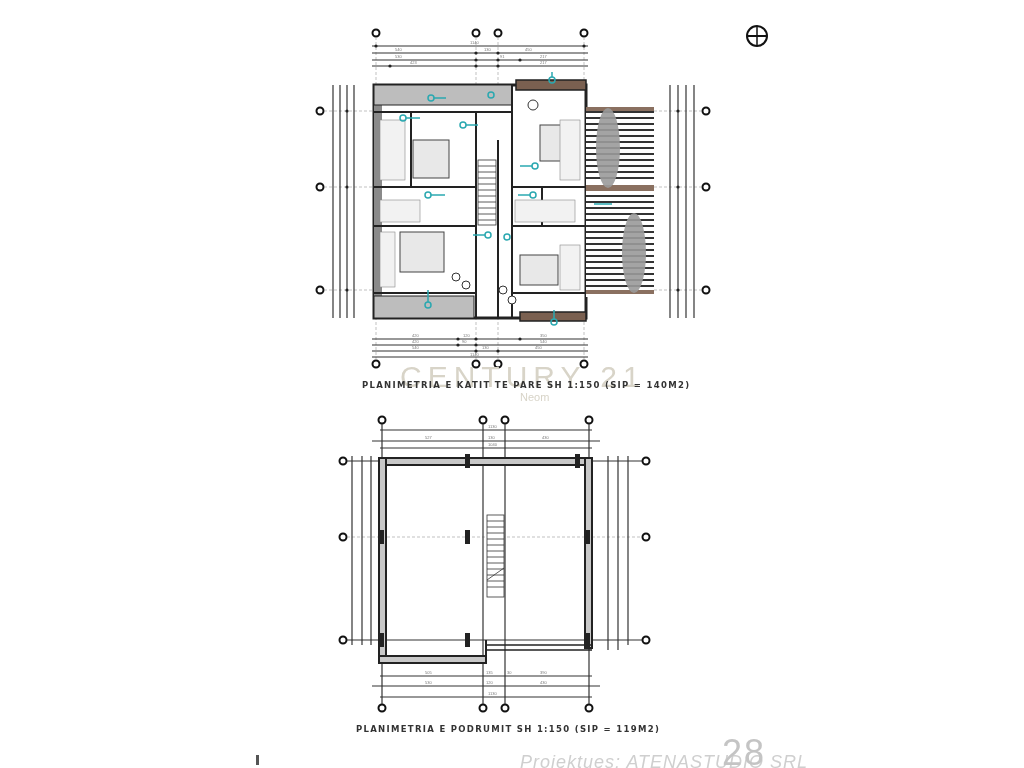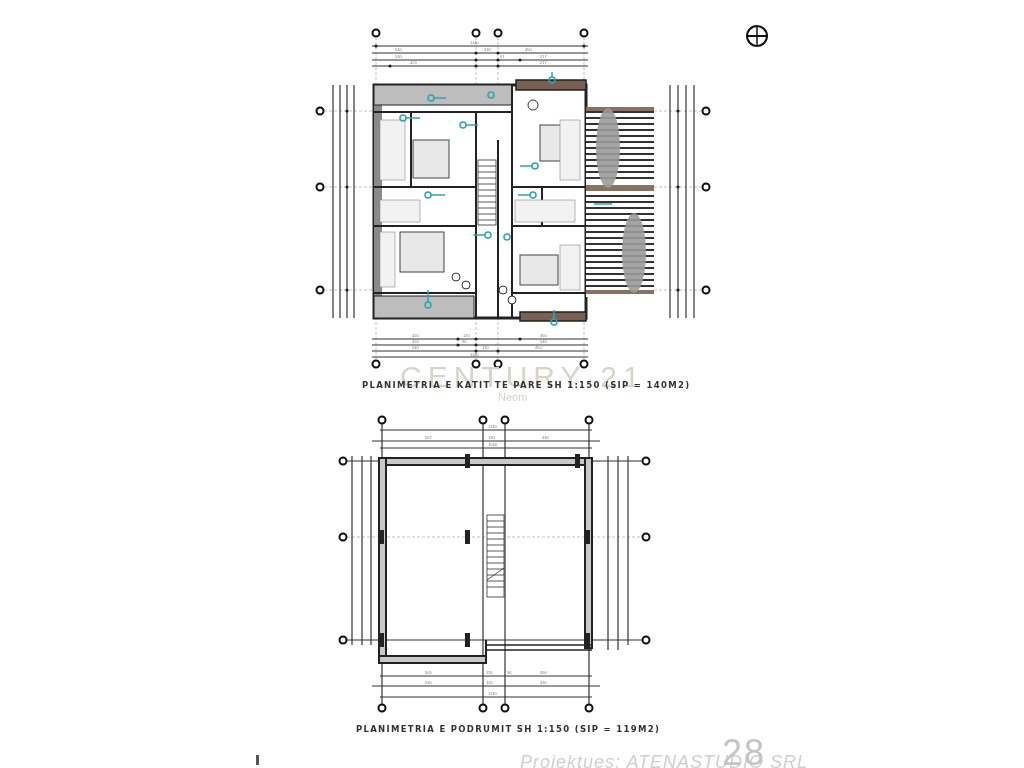--- a/index.html
+++ b/index.html
@@ -242,21 +242,21 @@
       <circle cx="554" cy="322" r="3"></circle>
         <line x1="554" y1="310" x2="554" y2="319"></line>
       <circle cx="552" cy="80" r="3"></circle>
         <line x1="552" y1="72" x2="552" y2="77"></line>
       <line x1="594" y1="204" x2="612" y2="204"></line>
     </g>
   </svg>
 </div>
 
 <div class="watermark" style="left:400px;top:360px;font-size:30px;letter-spacing:6px;">CENTURY 21</div>
-<div class="watermark" style="left:498px;top:391px;font-size:11px;">Neom</div>
+<div class="watermark" style="left:520px;top:391px;font-size:11px;">Neom</div>
 <div class="title" style="left:362px;top:380px;">PLANIMETRIA E KATIT TE PARE SH 1:150 (SIP = 140M2)</div>
 
 <div class="abs" style="left:0;top:400px;width:1024px;height:330px;">
   <svg width="1024" height="330" viewBox="0 400 1024 330">
     <g stroke="#111" fill="#fff" stroke-width="2">
       <circle cx="382" cy="420" r="3.5"></circle>
         <circle cx="483" cy="420" r="3.5"></circle>
       <circle cx="505" cy="420" r="3.5"></circle>
         <circle cx="589" cy="420" r="3.5"></circle>
       <circle cx="382" cy="708" r="3.5"></circle>

